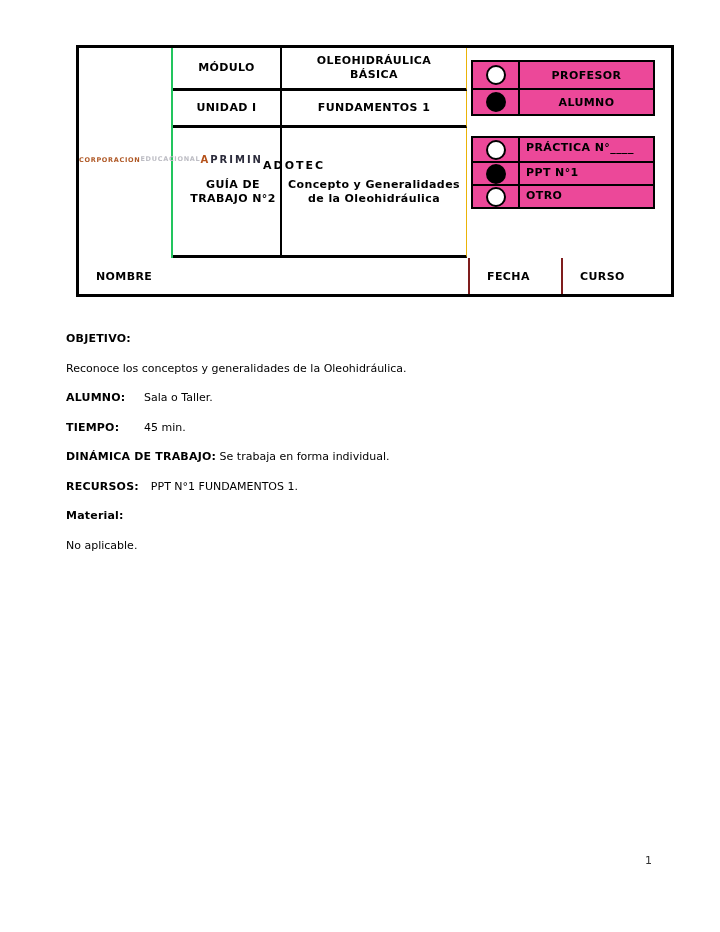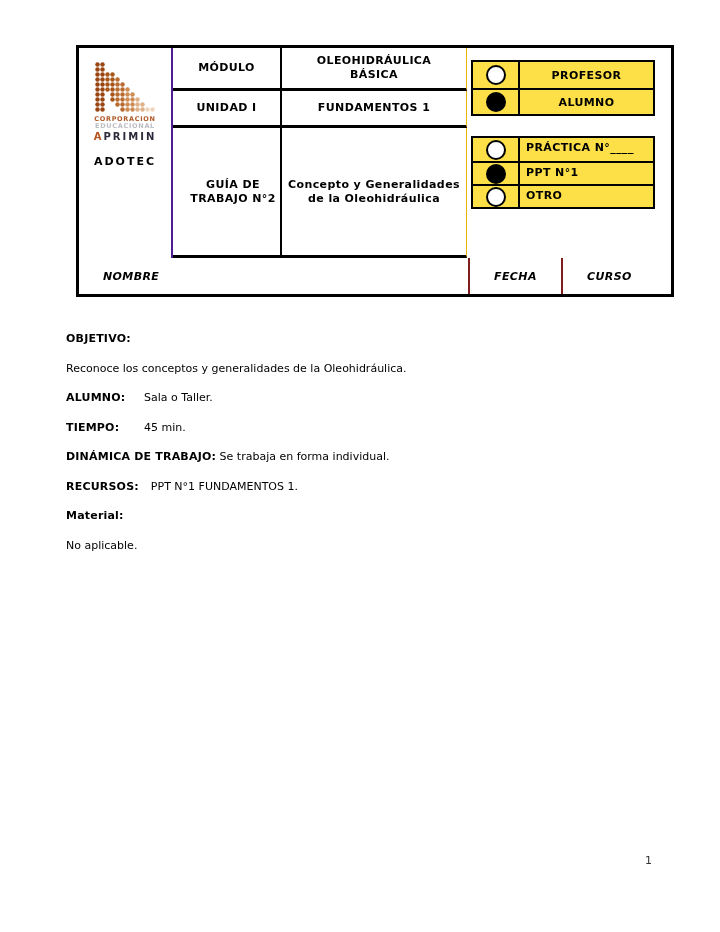--- a/index.html
+++ b/index.html
@@ -13,43 +13,43 @@
     position:absolute;left:76px;top:45px;width:598px;height:252px;
     border:3px solid #000;box-sizing:border-box;background:#fff;
   }
   .header-grid{
     display:grid;height:210px;
     grid-template-columns:94px 109px 185px 1fr;
     grid-template-rows:43px 37px 1fr;
   }
   .cell{box-sizing:border-box;display:flex;align-items:center;justify-content:center;}
   .logo-cell{
-    grid-row:1 / span 3;grid-column:1;border-right:2px solid #4c1d95;
-    flex-direction:column;justify-content:flex-start;padding-top:12px;
+    grid-row:1 / span 3;grid-column:1;border-right:2px solid #22c55e;
+    flex-direction:row;justify-content:flex-start;padding-top:12px;
   }
   .label-cell{border-right:2px solid #000;border-bottom:3px solid #000;}
   .value-cell{border-right:1px solid #eab308;border-bottom:3px solid #000;justify-content:center;}
   .no-bottom{border-bottom:none;}
   .right-cell{grid-row:1 / span 3;grid-column:4;display:block;padding:0;}
   .tbl-label{
     font-size:11px;font-weight:bold;letter-spacing:.4px;text-align:center;line-height:14px;
   }
   .wrap-120{max-width:122px;}
   .wrap-178{max-width:178px;}
   .wrap-100{max-width:100px;}
   
   .logo-dots{display:block;margin:0 auto;}
   .logo-word1{font-size:6.5px;font-weight:bold;letter-spacing:.7px;color:#b05a28;line-height:7px;margin-top:2px;}
   .logo-word2{font-size:6.5px;font-weight:bold;letter-spacing:.7px;color:#bdbdc4;line-height:7px;}
   .logo-word3{display:block;font-size:10px;font-weight:bold;letter-spacing:2px;color:#2b2b3b;line-height:11px;margin-top:1px;}
   .logo-word3::first-letter{color:#b5521b;}
   .adotec{font-size:11px;font-weight:bold;letter-spacing:2px;margin-top:13px;}
   
   .subtable{
-    box-sizing:border-box;border:2px solid #000;width:184px;margin-left:4px;background:#fde047;
+    box-sizing:border-box;border:2px solid #000;width:184px;margin-left:4px;background:#ec4899;
   }
   .subtable-a{margin-top:12px;}
   .subtable-b{margin-top:20px;}
   .sub-row{display:grid;grid-template-columns:47px 1fr;box-sizing:border-box;}
   .sub-row + .sub-row{border-top:2px solid #000;}
   .sub-row-a{height:26px;}
   .sub-row-b{height:23px;}
   .circle-cell{
     box-sizing:border-box;border-right:2px solid #000;
     display:flex;align-items:center;justify-content:center;
@@ -65,21 +65,21 @@
   }
   .chk-label-top{
     display:block;padding:3px 0 0 6px;font-size:11px;font-weight:bold;letter-spacing:.4px;
   }
   
   .footer-grid{
     display:grid;height:36px;grid-template-columns:389px 93px 1fr;
   }
   .fcell{
     box-sizing:border-box;display:flex;align-items:center;
-    padding-left:24px;font-size:11px;font-weight:bold;letter-spacing:.4px;font-style:italic;
+    padding-left:17px;font-size:11px;font-weight:bold;letter-spacing:.4px;
   }
   .fcell + .fcell{border-left:2px solid #7f1d1d;}
   
   .body-text{position:absolute;left:66px;top:332px;width:580px;font-size:11px;line-height:13px;}
   .body-text p{margin:0 0 16.5px 0;}
   .blabel{font-weight:bold;letter-spacing:.2px;}
   .tabstop{display:inline-block;min-width:78px;}
   .page-number{position:absolute;left:645px;top:854px;font-size:11px;color:#333;}
 </style>
 </head>

